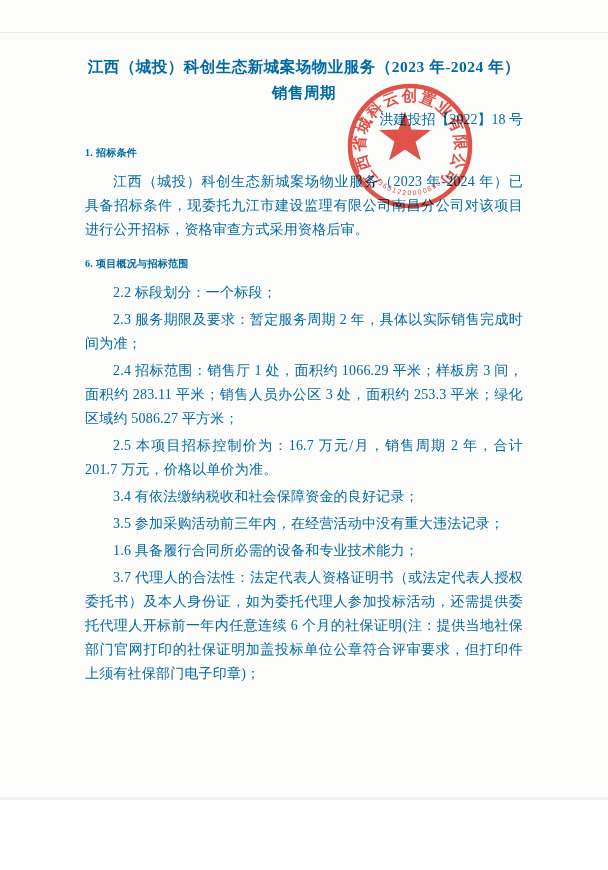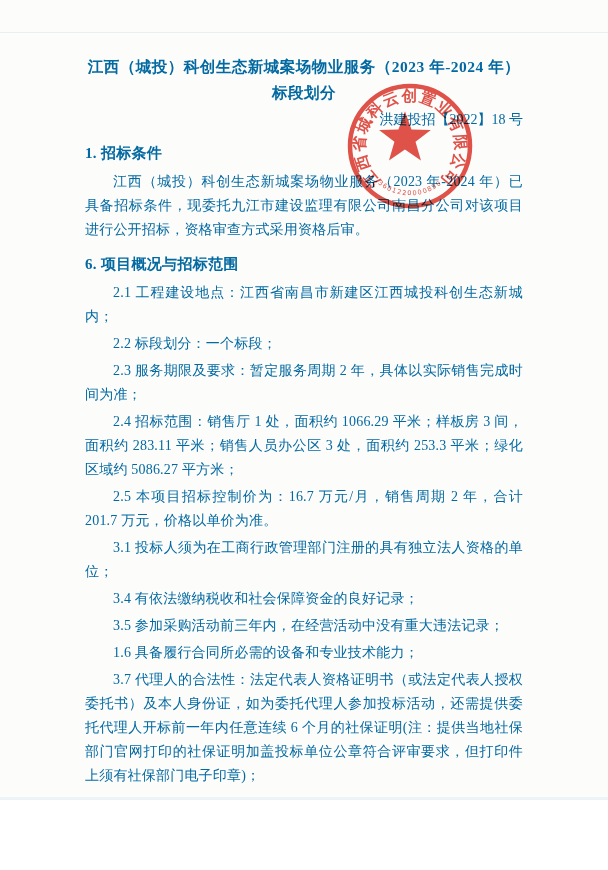--- a/index.html
+++ b/index.html
@@ -44,21 +44,21 @@
   }
   .doc-number {
     margin: 3px 0 0 0;
     font-size: 14px;
     font-weight: normal;
     text-align: right;
     line-height: 22px;
   }
   .sec-heading {
     margin: 11px 0 6px 0;
-    font-size: 15px;
+    font-size: 10px;
     font-weight: bold;
     line-height: 22px;
     letter-spacing: 0.3px;
   }
   .body-par {
     margin: 0 0 3px 0;
     font-size: 14px;
     line-height: 24px;
     text-align: justify;
     text-indent: 2em;
@@ -98,35 +98,33 @@
 </style>
 </head>
 <body>
 
 <div class="page">
   <div class="scan-top-line"></div>
 
   <div class="content">
     <h1 class="title">
       <span>江西（城投）科创生态新城案场物业服务（2023 年-2024 年）</span><br>
-      <span>标段划分</span>
+      <span>销售周期</span>
     </h1>
     <div class="doc-number">洪建投招【2022】18 号</div>
 
     <h2 class="sec-heading">1. 招标条件</h2>
     <p class="body-par">江西（城投）科创生态新城案场物业服务（2023 年-2024 年）已具备招标条件，现委托九江市建设监理有限公司南昌分公司对该项目进行公开招标，资格审查方式采用资格后审。</p>
 
     <h2 class="sec-heading">6. 项目概况与招标范围</h2>
-    <p class="body-par">2.1 工程建设地点：江西省南昌市新建区江西城投科创生态新城内；</p>
     <p class="body-par">2.2 标段划分：一个标段；</p>
     <p class="body-par">2.3 服务期限及要求：暂定服务周期 2 年，具体以实际销售完成时间为准；</p>
     <p class="body-par">2.4 招标范围：销售厅 1 处，面积约 1066.29 平米；样板房 3 间，面积约 283.11 平米；销售人员办公区 3 处，面积约 253.3 平米；绿化区域约 5086.27 平方米；</p>
     <p class="body-par">2.5 本项目招标控制价为：16.7 万元/月，销售周期 2 年，合计 201.7 万元，价格以单价为准。</p>
 
-    <p class="body-par">3.1 投标人须为在工商行政管理部门注册的具有独立法人资格的单位；</p>
     <p class="body-par">3.4 有依法缴纳税收和社会保障资金的良好记录；</p>
     <p class="body-par">3.5 参加采购活动前三年内，在经营活动中没有重大违法记录；</p>
     <p class="body-par">1.6 具备履行合同所必需的设备和专业技术能力；</p>
     <p class="body-par">3.7 代理人的合法性：法定代表人资格证明书（或法定代表人授权委托书）及本人身份证，如为委托代理人参加投标活动，还需提供委托代理人开标前一年内任意连续 6 个月的社保证明(注：提供当地社保部门官网打印的社保证明加盖投标单位公章符合评审要求，但打印件上须有社保部门电子印章)；</p>
 
   </div>
 
   <svg class="seal" viewBox="0 0 125 125" aria-hidden="true">
     <defs>
       <path id="sealRingPath" d="M 36.7 99.4 A 45 45 0 1 1 88.3 99.4" fill="none"></path>

